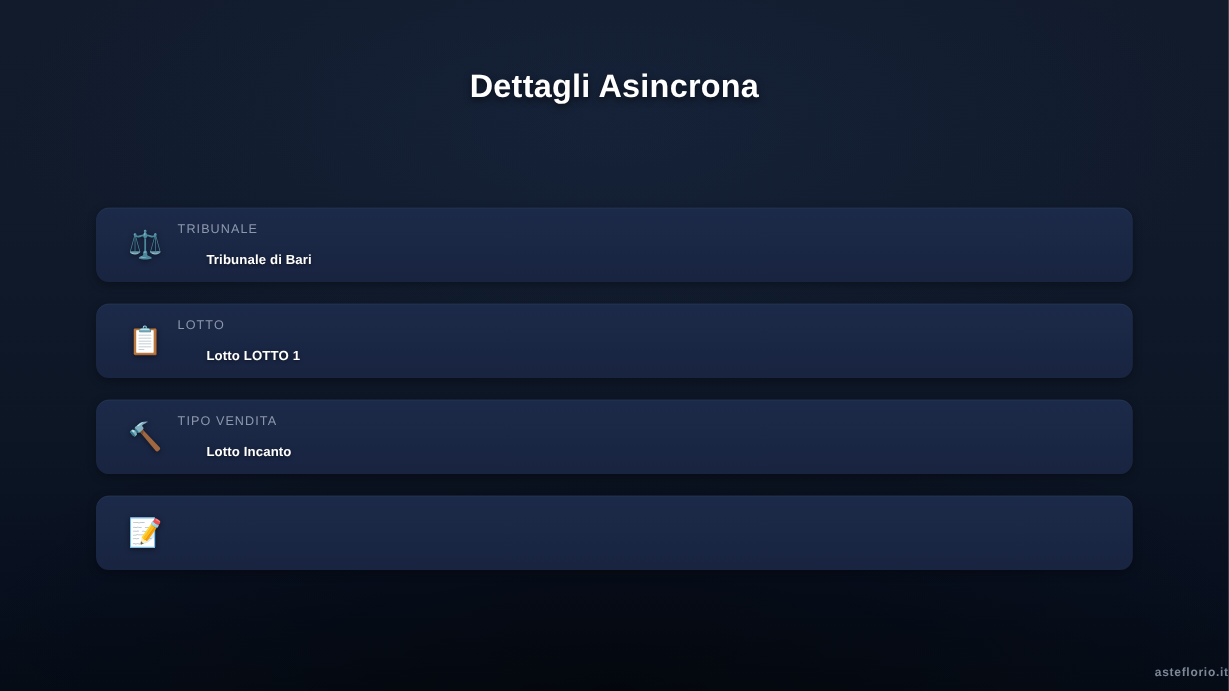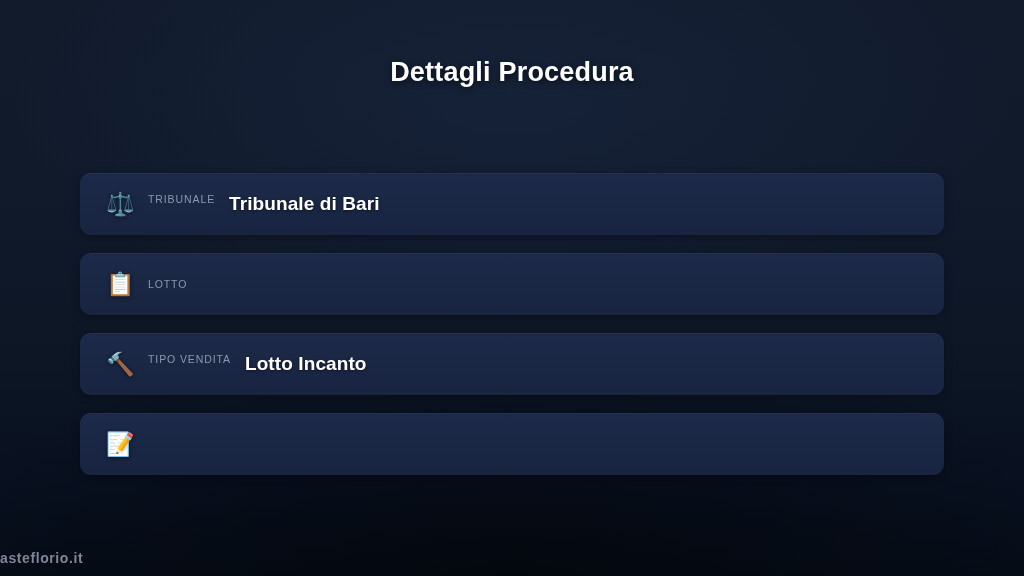--- a/index.html
+++ b/index.html
@@ -80,77 +80,79 @@
     font-size: 23px;
     line-height: 1;
     text-align: center;
     margin-right: 10px;
     margin-left: 2px;
     filter: drop-shadow(0 1px 2px rgba(0,0,0,0.5));
   }
 
   .card-text {
     display: flex;
-    flex-direction: row;
+    flex-direction: column;
     justify-content: flex-end;
     gap: 14px;
   }
 
   .card-label {
     font-size: 10.5px;
     letter-spacing: 0.9px;
     color: #8d98ad;
     font-weight: normal;
     text-transform: uppercase;
   }
 
   .card-value {
-    font-size: 19px;
+    font-size: 11px;
     font-weight: bold;
     color: #ffffff;
     letter-spacing: 0.1px;
     text-shadow: 0 1px 3px rgba(0,0,0,0.5);
+    margin-left: 24px;
   }
 
   
   .footer-watermark {
     position: absolute;
     bottom: 10px;
     left: 0;
     width: 100%;
-    text-align: left;
-    font-size: 14px;
+    text-align: right;
+    font-size: 10px;
     font-weight: bold;
     letter-spacing: 0.6px;
     color: #7d8798;
   }
 </style>
 </head>
 <body>
 
 <div class="page">
 
   <div class="bg-sheen"></div>
 
-  <div class="page-title">Dettagli Procedura</div>
+  <div class="page-title">Dettagli Asincrona</div>
 
   <div class="cards">
 
     <div class="detail-card">
       <div class="card-icon">⚖️</div>
       <div class="card-text">
         <div class="card-label">TRIBUNALE</div>
         <div class="card-value">Tribunale di Bari</div>
       </div>
     </div>
 
     <div class="detail-card">
       <div class="card-icon">📋</div>
       <div class="card-text">
         <div class="card-label">LOTTO</div>
+        <div class="card-value">Lotto LOTTO 1</div>
       </div>
     </div>
 
     <div class="detail-card">
       <div class="card-icon">🔨</div>
       <div class="card-text">
         <div class="card-label">TIPO VENDITA</div>
         <div class="card-value">Lotto Incanto</div>
       </div>
     </div>

